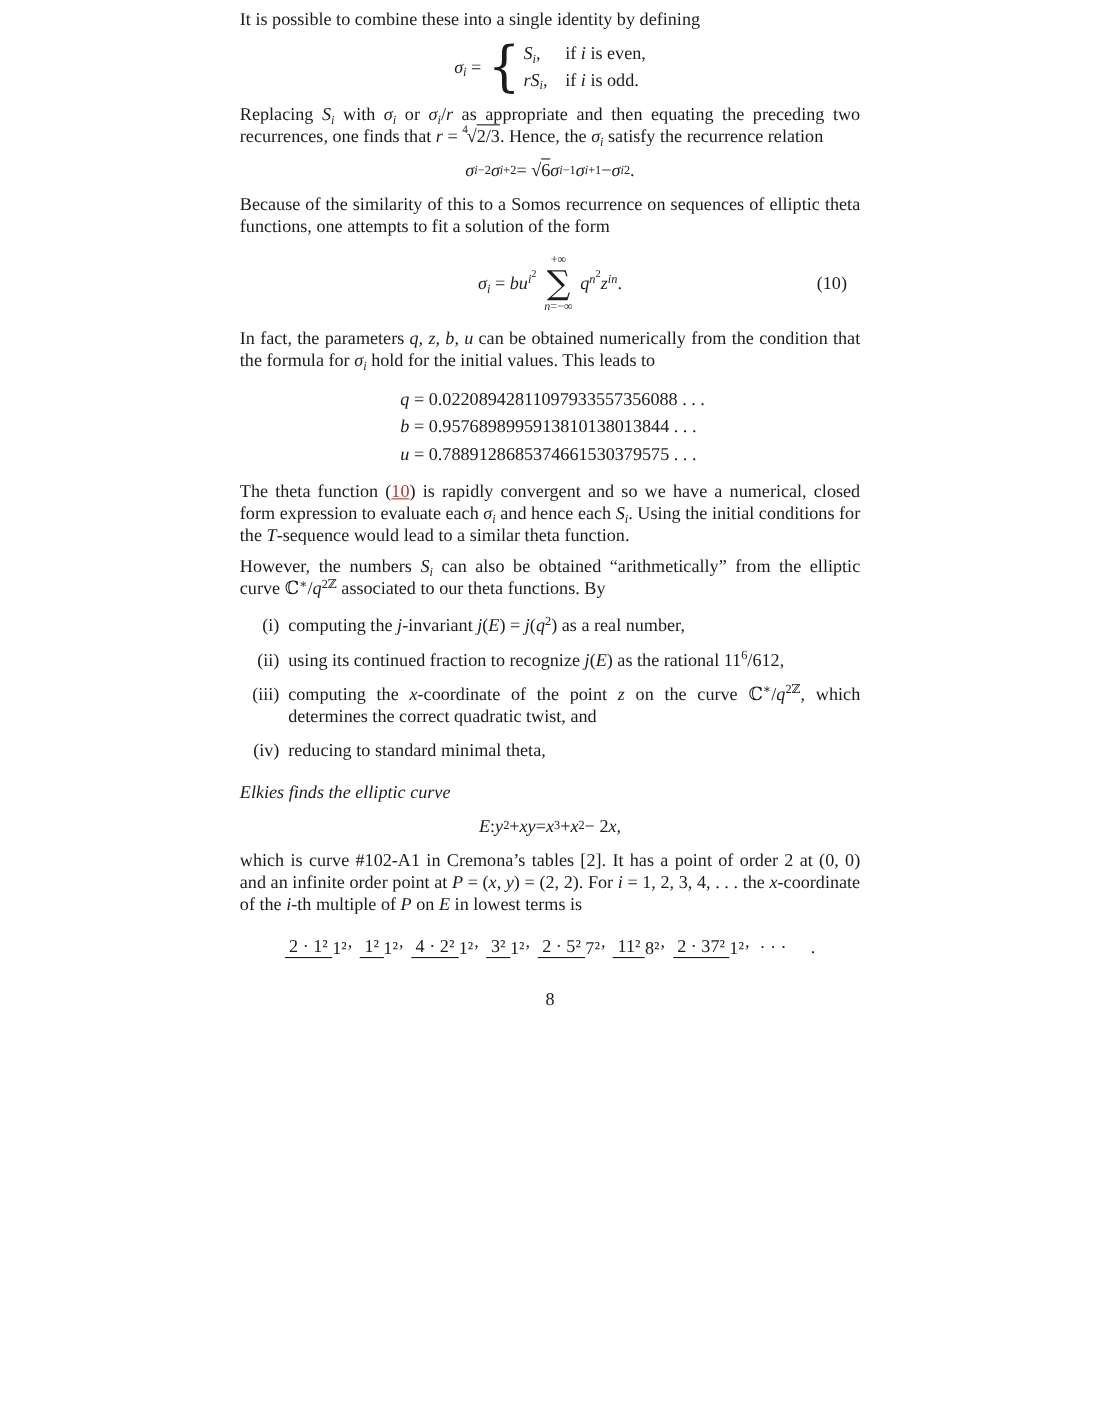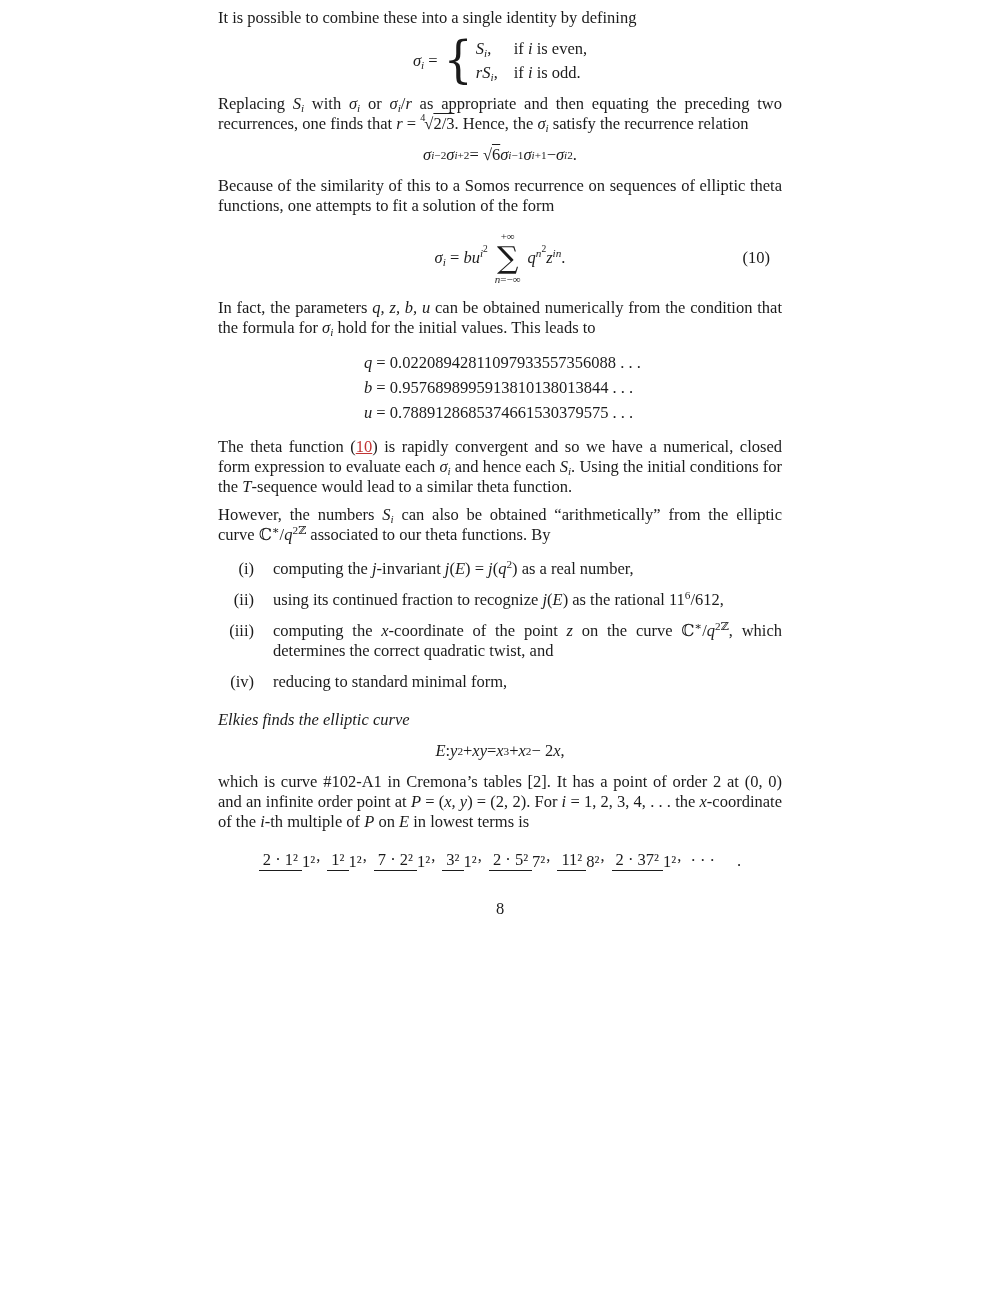--- a/index.html
+++ b/index.html
@@ -32,21 +32,21 @@
   .sum .sigma { font-size: 30px; line-height: 30px; font-family: "DejaVu Serif", serif; }
   .eqnum { position: absolute; right: 12px; top: 50%; transform: translateY(-50%); }
 
   .vals { width: max-content; margin: 12px auto; }
   .vrow { line-height: 25px; white-space: nowrap; }
   .vname { display: inline-block; width: 13px; text-align: right; }
 
   .list { margin: 14px 0 18px; }
   .li { display: flex; margin: 11px 0; }
   .li-label { flex: none; width: 36px; text-align: right; margin-right: 8px; line-height: 20px; }
-  .li-text { text-align: justify; line-height: 20px; margin-left: 11px; }
+  .li-text { text-align: justify; line-height: 20px; }
 
   .p-elkies { margin-top: 18px; font-style: italic; }
 
   .fracs { display: flex; justify-content: center; align-items: center; margin: 14px 0 0; }
   .fitem { display: inline-flex; align-items: center; }
   .frac { display: inline-flex; flex-direction: row; align-items: center; line-height: 19px; }
   .frac .num { padding: 0 4px 1px; border-bottom: 1px solid var(--ink); white-space: nowrap; }
   .frac .den { padding-top: 1px; white-space: nowrap; }
   .sep { align-self: flex-end; padding-bottom: 9px; margin: 0 7px 0 1px; }
   .cdots { margin: 0 2px; }
@@ -109,21 +109,21 @@
     <div class="li">
       <span class="li-label">(ii)</span>
       <span class="li-text">using its continued fraction to recognize <i>j</i>(<i>E</i>) as the rational 11<sup>6</sup>/612,</span>
     </div>
     <div class="li">
       <span class="li-label">(iii)</span>
       <span class="li-text">computing the <i>x</i>-coordinate of the point <i>z</i> on the curve ℂ<sup>∗</sup>/<i>q</i><sup>2ℤ</sup>, which determines the correct quadratic twist, and</span>
     </div>
     <div class="li">
       <span class="li-label">(iv)</span>
-      <span class="li-text">reducing to standard minimal form,</span>
+      <span class="li-text">reducing to standard minimal theta,</span>
     </div>
   </div>
 
   <p class="para p-elkies">Elkies finds the elliptic curve</p>
 
   <div class="eq"><i>E</i> : <i>y</i><sup>2</sup> + <i>xy</i> = <i>x</i><sup>3</sup> + <i>x</i><sup>2</sup> − 2<i>x</i>,</div>
 
   <p class="para">which is curve #102-A1 in Cremona’s tables [2]. It has a point of order 2 at (0, 0) and an infinite order point at <i>P</i> = (<i>x, y</i>) = (2, 2). For <i>i</i> = 1, 2, 3, 4, . . . the <i>x</i>-coordinate of the <i>i</i>-th multiple of <i>P</i> on <i>E</i> in lowest terms is</p>
 
   <div class="fracs">
@@ -136,21 +136,21 @@
     </span>
     <span class="fitem">
       <span class="frac">
           <span class="num">1²</span>
           <span class="den">1²</span>
         </span>
       <span class="sep">,</span>
     </span>
     <span class="fitem">
       <span class="frac">
-          <span class="num">7 · 2²</span>
+          <span class="num">4 · 2²</span>
           <span class="den">1²</span>
         </span>
       <span class="sep">,</span>
     </span>
     <span class="fitem">
       <span class="frac">
           <span class="num">3²</span>
           <span class="den">1²</span>
         </span>
       <span class="sep">,</span>

